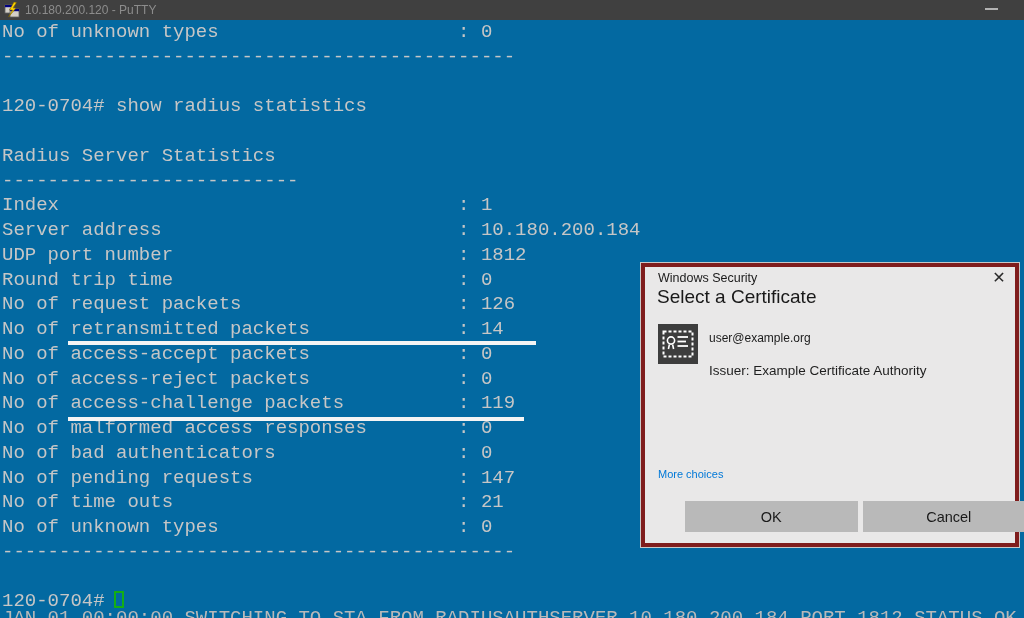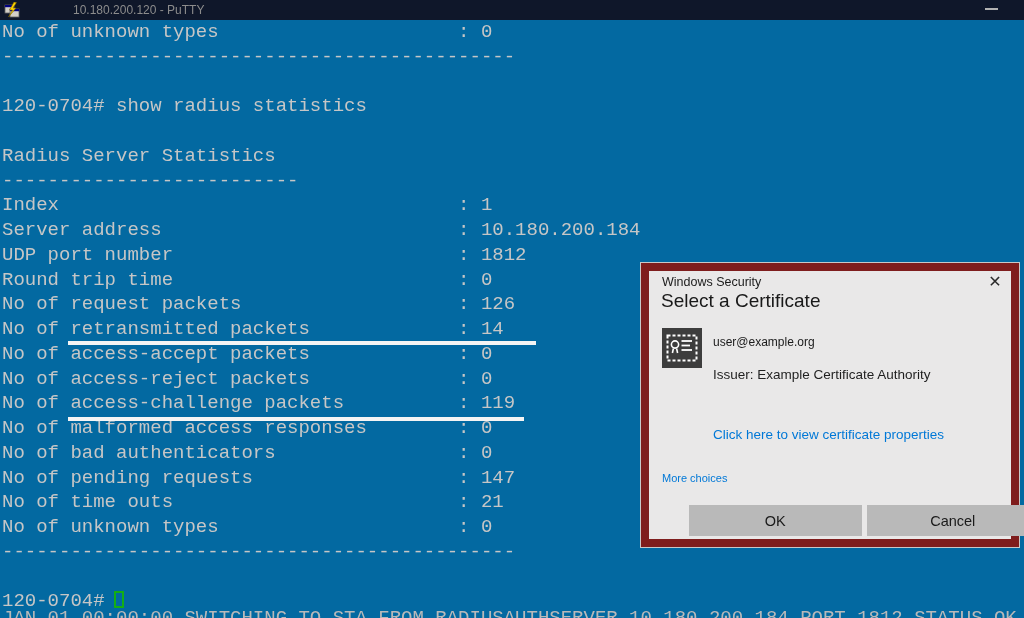--- a/index.html
+++ b/index.html
@@ -1,21 +1,21 @@
 <!DOCTYPE html>
 <html><head>
 <meta charset="utf-8">
 <style>
   * { margin:0; padding:0; box-sizing:border-box; }
   html,body { width:1024px; height:618px; overflow:hidden; }
   body { background:#000; font-family:"Liberation Sans", sans-serif; position:relative; }
 
   
   .titlebar { position:absolute; left:0; top:0; width:1024px; height:20px;
-    background:#0f172a; display:flex; align-items:center; padding-left:4px;gap:48px; }
+    background:#404040; display:flex; align-items:center; padding-left:4px; }
   .titlebar .app-icon { width:16px; height:16px; margin-right:5px; flex:0 0 auto; }
   .titlebar .title-text { font-size:12px; color:#8c8c8c; }
   .minimize-dash { position:absolute; right:26px; top:8px; width:13px; height:2px; background:#b2b2b2; }
 
   
   .terminal { position:absolute; left:0; top:20px; width:1024px; height:598px;
     background:#0369a1; color:#c6c6c6; font-family:"Liberation Mono", monospace;
     font-size:19px; line-height:24.75px; white-space:pre; padding-left:2px; }
   .t-line { min-height:24.75px; white-space:pre; }
 
@@ -25,21 +25,21 @@
   .annotation-underline { position:absolute; height:4px; background:#f4f4f4; }
   #underline-1 { left:68px; top:341px; width:468px; }
   #underline-2 { left:68px; top:417px; width:456px; }
 
   .clipped-line { position:absolute; left:2px; top:609px; width:1022px; height:9px;
     overflow:hidden; color:#b9b9b9; font-family:"Liberation Mono", monospace;
     font-size:19px; line-height:19px; white-space:pre; }
 
   
   .dialog { position:absolute; left:641px; top:263px; width:378px; height:284px;
-    background:#e9e8e8; border:8px solid #7f1d1d; box-shadow:0 0 0 1px #c9c9c9; }
+    background:#e9e8e8; border:4px solid #7f1d1d; box-shadow:0 0 0 1px #c9c9c9; }
   .dialog-inner { position:relative; width:100%; height:100%; }
 
   .dlg-header { position:absolute; left:13px; top:4px; font-size:12.5px; color:#1a1a1a; }
   .dlg-close { position:absolute; right:5px; top:0px; font-size:16px; color:#2b2b2b;
     width:22px; height:22px; text-align:center; line-height:22px; cursor:default; }
   .dlg-title { position:absolute; left:12px; top:19px; font-size:19px; color:#191919; }
 
   .cert-icon { position:absolute; left:13px; top:57px; width:40px; height:40px; }
   .cert-subject { position:absolute; left:64px; top:64px; font-size:12px; color:#1b1b1b; }
   .cert-issuer  { position:absolute; left:64px; top:96px; font-size:13.5px; color:#1f1f1f; }
@@ -89,21 +89,20 @@
       <circle cx="13" cy="16.5" r="3.6" fill="none" stroke="#ffffff" stroke-width="1.6"></circle>
       <line x1="11.4" y1="20.5" x2="10.4" y2="25" stroke="#ffffff" stroke-width="1.6"></line>
       <line x1="14.6" y1="20.5" x2="15.6" y2="25" stroke="#ffffff" stroke-width="1.6"></line>
       <line x1="19.5" y1="13" x2="30" y2="13" stroke="#ffffff" stroke-width="1.8"></line>
       <line x1="19.5" y1="17.5" x2="28" y2="17.5" stroke="#ffffff" stroke-width="1.8"></line>
       <line x1="19.5" y1="22" x2="30" y2="22" stroke="#ffffff" stroke-width="1.8"></line>
     </svg>
 
     <div class="cert-subject">user@example.org</div>
     <div class="cert-issuer">Issuer: Example Certificate Authority</div>
-    <div class="cert-link">Click here to view certificate properties</div>
     <div class="more-choices">More choices</div>
 
     <div class="btn-row">
       <button class="dlg-btn">OK</button>
       <button class="dlg-btn">Cancel</button>
     </div>
   </div>
 </div>
 
 </body></html>

